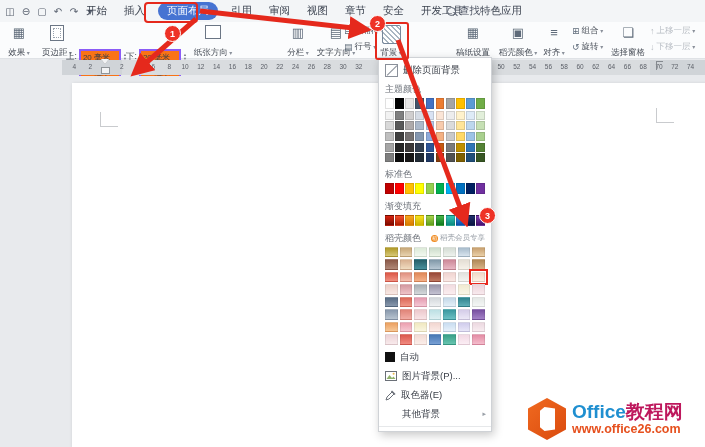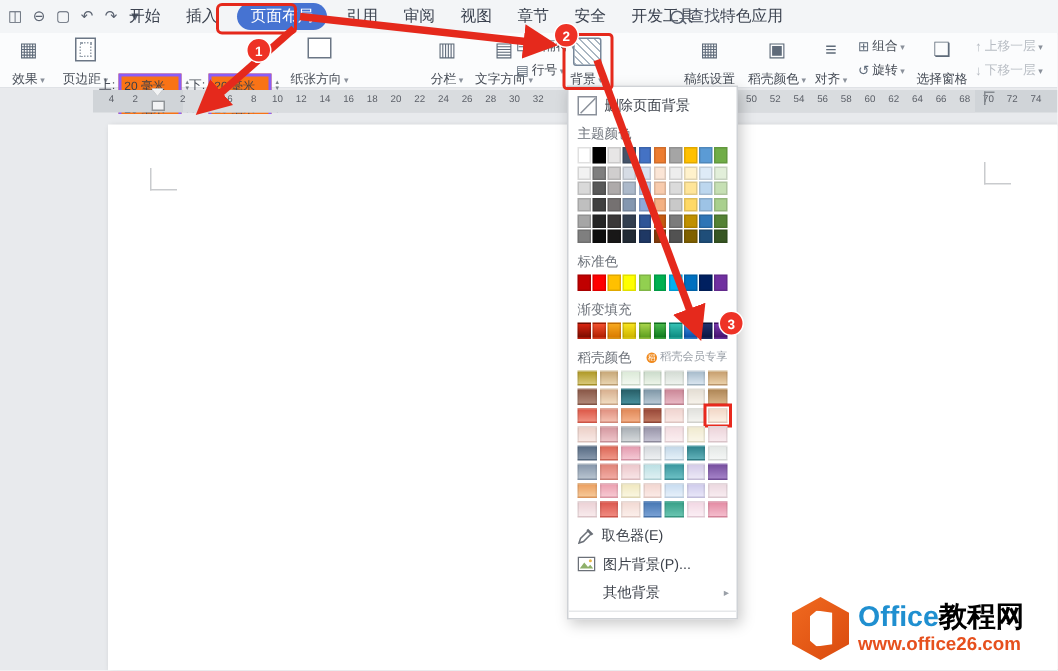--- a/index.html
+++ b/index.html
@@ -76,21 +76,21 @@
          color:#fff;font-size:9px;font-weight:bold;display:flex;align-items:center;justify-content:center;z-index:9;pointer-events:none;}
   #arrowSvg{position:absolute;left:0;top:0;z-index:7;pointer-events:none;}
   
   #logo{left:528px;top:398px;display:flex;align-items:center;gap:6px;z-index:3;}
   .hex{width:38px;height:42px;background:linear-gradient(135deg,#f06a20,#da4a0e);
        clip-path:polygon(50% 0%,100% 25%,100% 75%,50% 100%,0% 75%,0% 25%);position:relative;}
   .hex .door{position:absolute;left:12px;top:9px;width:15px;height:24px;background:#fff;
        clip-path:polygon(30% 0%,100% 6%,100% 94%,30% 100%,0% 84%,0% 16%);}
   .logoTitle{font-size:19px;font-weight:bold;line-height:20px;}
   .logoBlue{color:#1f8fd0;}
-  .logoRed{color:#000000;}
+  .logoRed{color:#be185d;}
   .logoUrl{font-size:12.5px;font-weight:bold;color:#e6501e;line-height:15px;}
 </style>
 </head>
 <body>
 
 <div id="tabsRow" class="abs">
   <div id="quickIcons" class="abs">
       <span class="qi">◫</span>
       <span class="qi">⊖</span>
       <span class="qi">▢</span>
@@ -434,33 +434,37 @@
       <div class="dsw" style="background: linear-gradient(rgb(236, 216, 224), rgb(248, 236, 240));"></div>
       <div class="dsw" style="background: linear-gradient(rgb(236, 210, 214), rgb(248, 234, 236));"></div>
       <div class="dsw" style="background: linear-gradient(rgb(220, 88, 78), rgb(240, 138, 128));"></div>
       <div class="dsw" style="background: linear-gradient(rgb(242, 218, 212), rgb(251, 238, 234));"></div>
       <div class="dsw" style="background: linear-gradient(rgb(72, 120, 180), rgb(120, 160, 212));"></div>
       <div class="dsw" style="background: linear-gradient(rgb(56, 160, 136), rgb(104, 196, 176));"></div>
       <div class="dsw" style="background: linear-gradient(rgb(242, 216, 228), rgb(251, 238, 244));"></div>
       <div class="dsw" style="background: linear-gradient(rgb(228, 140, 164), rgb(244, 188, 204));"></div>
     </div>
   <div class="ditem">
-    <svg width="11" height="11" viewBox="0 0 11 11" style="flex:none;">
-      <path d="M1 10 L2 7 L7 2 L9 4 L4 9 Z" fill="none" stroke="#6b7078" stroke-width="1"></path>
-      <path d="M6.5 1 L10 4.5" stroke="#6b7078" stroke-width="1.6"></path>
-    </svg>
-    <span>取色器(E)</span>
+    <span class="autoIcon"></span>
+    <span>自动</span>
   </div>
   <div class="ditem">
     <svg width="12" height="10" viewBox="0 0 12 10" style="flex:none;">
       <rect x="0.5" y="0.5" width="11" height="9" fill="#fff" stroke="#6b7078"></rect>
       <path d="M1.5 8 L4.5 4 L7 7 L8.5 5.5 L10.5 8 Z" fill="#8fb06a"></path>
       <circle cx="8.6" cy="2.8" r="1" fill="#e8b84a"></circle>
     </svg>
     <span>图片背景(P)...</span>
+  </div>
+  <div class="ditem">
+    <svg width="11" height="11" viewBox="0 0 11 11" style="flex:none;">
+      <path d="M1 10 L2 7 L7 2 L9 4 L4 9 Z" fill="none" stroke="#6b7078" stroke-width="1"></path>
+      <path d="M6.5 1 L10 4.5" stroke="#6b7078" stroke-width="1.6"></path>
+    </svg>
+    <span>取色器(E)</span>
   </div>
   <div class="ditem" style="padding-left:23px;">
     <span>其他背景</span>
     <span class="subArrow">▸</span>
   </div>
   <div class="dsep"></div>
 
 </div>
 
 <div class="redbox" style="left:144px;top:2px;width:50px;height:17px;"></div>

